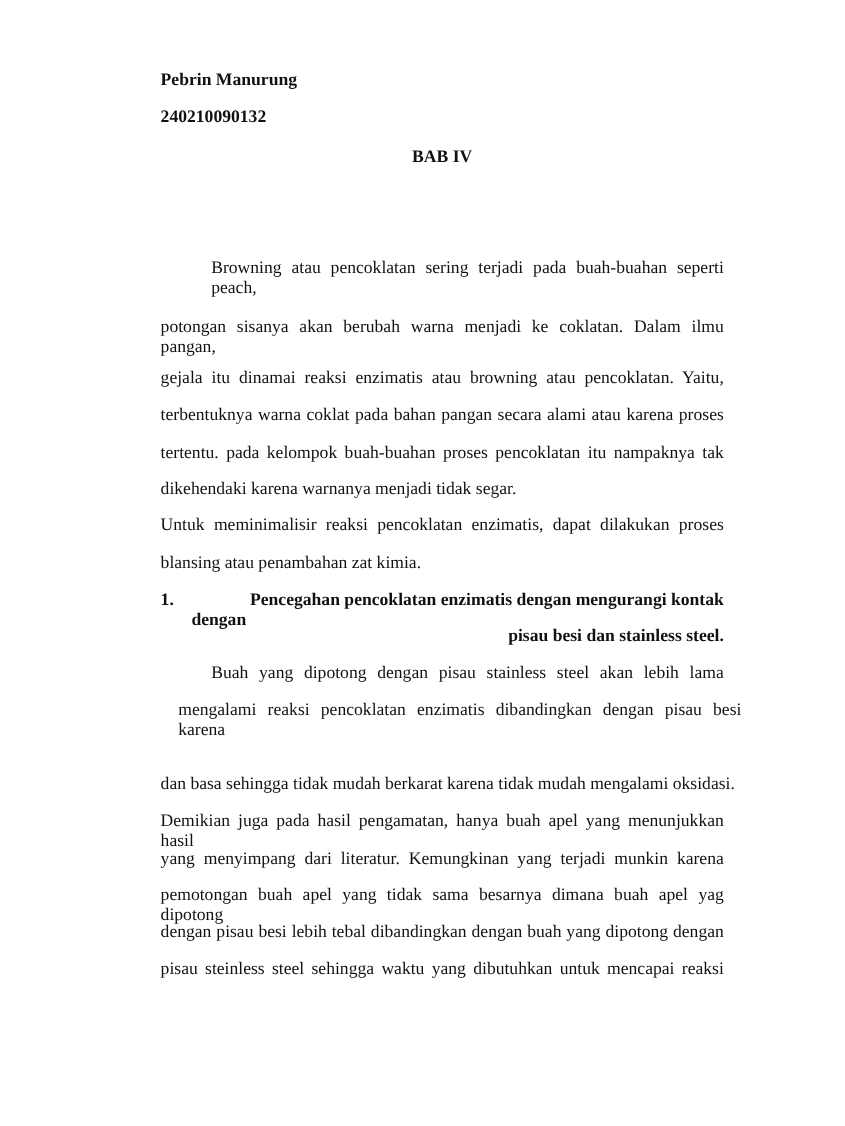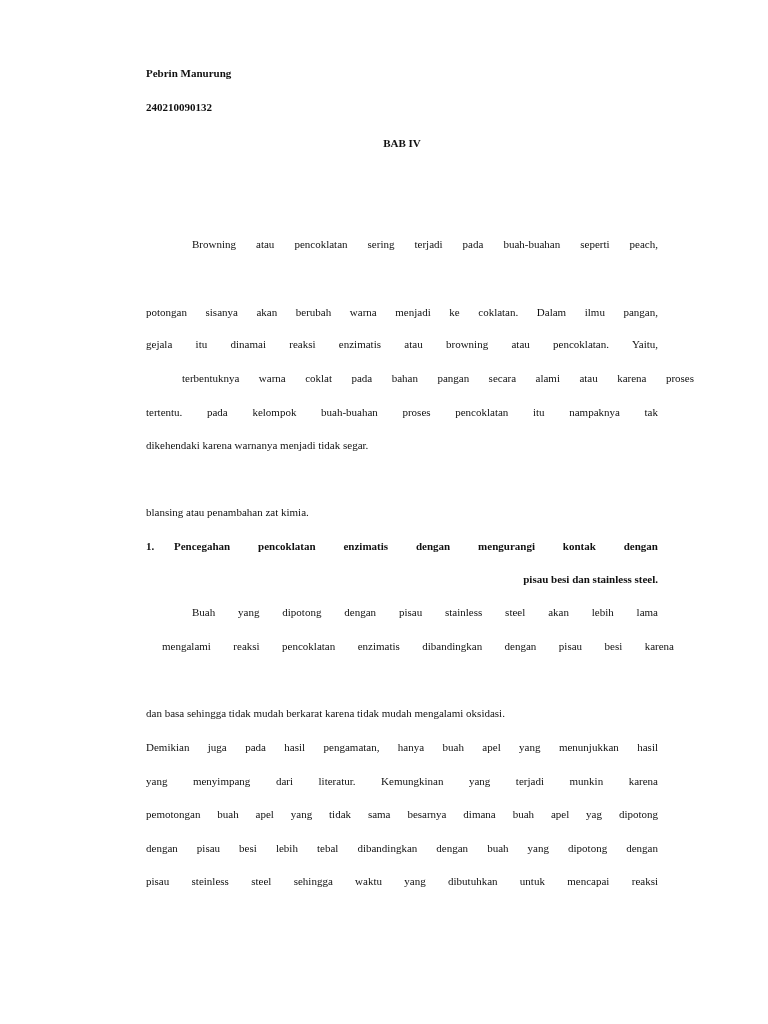--- a/index.html
+++ b/index.html
@@ -1,21 +1,21 @@
 <!DOCTYPE html>
 <html><head>
   <meta charset="utf-8">
   <style>
     html, body { margin: 0; padding: 0; background: #ffffff; }
     body { width: 768px; height: 1024px; position: relative; overflow: hidden; }
     .page {
       position: absolute; left: 0; top: 0; width: 768px; height: 1024px;
       background: #ffffff; color: #111111;
       font-family: "Liberation Serif", "DejaVu Serif", serif;
-      font-size: 11px;
+      font-size: 16px;
     }
     .line {
       position: absolute; left: 146px; width: 512px;
       white-space: nowrap; line-height: 18px; height: 18px;
     }
     .just { text-align: justify; text-align-last: justify; white-space: normal; }
     .bold { font-weight: bold; }
     .center { left: 146px; width: 512px; text-align: center; }
     .indent { left: 192px; width: 466px; }
     .hang { left: 174px; width: 484px; text-align: right; }
@@ -25,26 +25,27 @@
 <body>
 
 <div class="page">
 
   <div class="line bold" style="top:64px;">Pebrin Manurung</div>
   <div class="line bold" style="top:98px;">240210090132</div>
 
   <div class="line bold center" style="top:134px;">BAB IV</div>
 
   <div class="line just indent" style="top:235px;">Browning atau pencoklatan sering terjadi pada buah-buahan seperti peach,</div>
-  <div class="line just" style="top:303px;">potongan sisanya akan berubah warna menjadi ke coklatan. Dalam ilmu pangan,</div>
+  <div class="line just" style="top:289px;">potongan sisanya akan berubah warna menjadi ke coklatan. Dalam ilmu pangan,</div>
   <div class="line just" style="top:335px;">gejala itu dinamai reaksi enzimatis atau browning atau pencoklatan. Yaitu,</div>
-  <div class="line just" style="top:369px;margin-left:36px;">terbentuknya warna coklat pada bahan pangan secara alami atau karena proses</div>
+  <div class="line just" style="top:369px;">terbentuknya warna coklat pada bahan pangan secara alami atau karena proses</div>
   <div class="line just" style="top:403px;">tertentu. pada kelompok buah-buahan proses pencoklatan itu nampaknya tak</div>
   <div class="line" style="top:436px;">dikehendaki karena warnanya menjadi tidak segar.</div>
 
+  <div class="line just" style="top:469px;">Untuk meminimalisir reaksi pencoklatan enzimatis, dapat dilakukan proses</div>
   <div class="line" style="top:503px;">blansing atau penambahan zat kimia.</div>
 
   <div class="num" style="top:537px;">1.</div>
   <div class="line bold just hang" style="top:537px;">Pencegahan pencoklatan enzimatis dengan mengurangi kontak dengan</div>
   <div class="line bold hang" style="top:570px;">pisau besi dan stainless steel.</div>
 
   <div class="line just indent" style="top:603px;">Buah yang dipotong dengan pisau stainless steel akan lebih lama</div>
   <div class="line just" style="top:637px;margin-left:16px;">mengalami reaksi pencoklatan enzimatis dibandingkan dengan pisau besi karena</div>
   <div class="line" style="top:704px;">dan basa sehingga tidak mudah berkarat karena tidak mudah mengalami oksidasi.</div>
 

